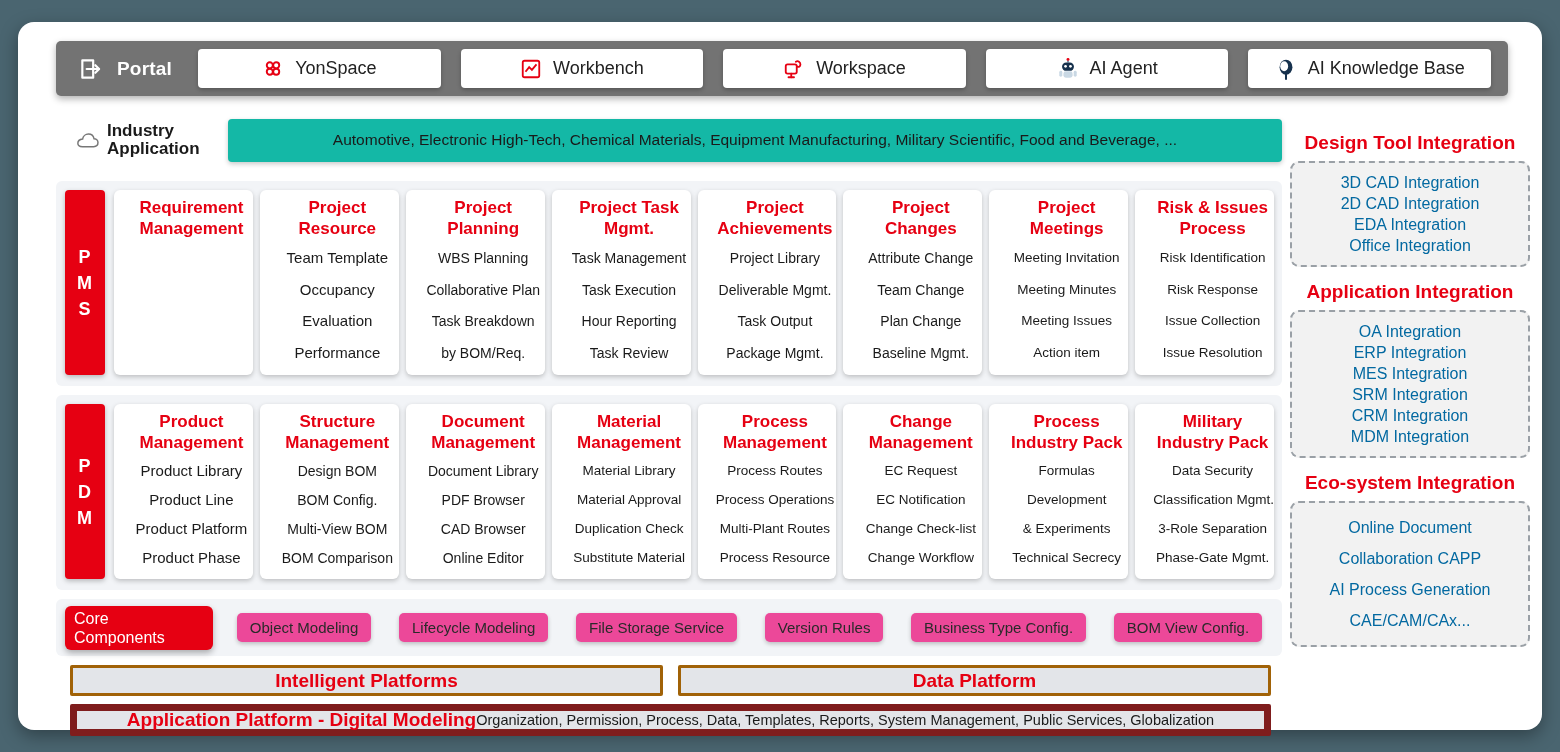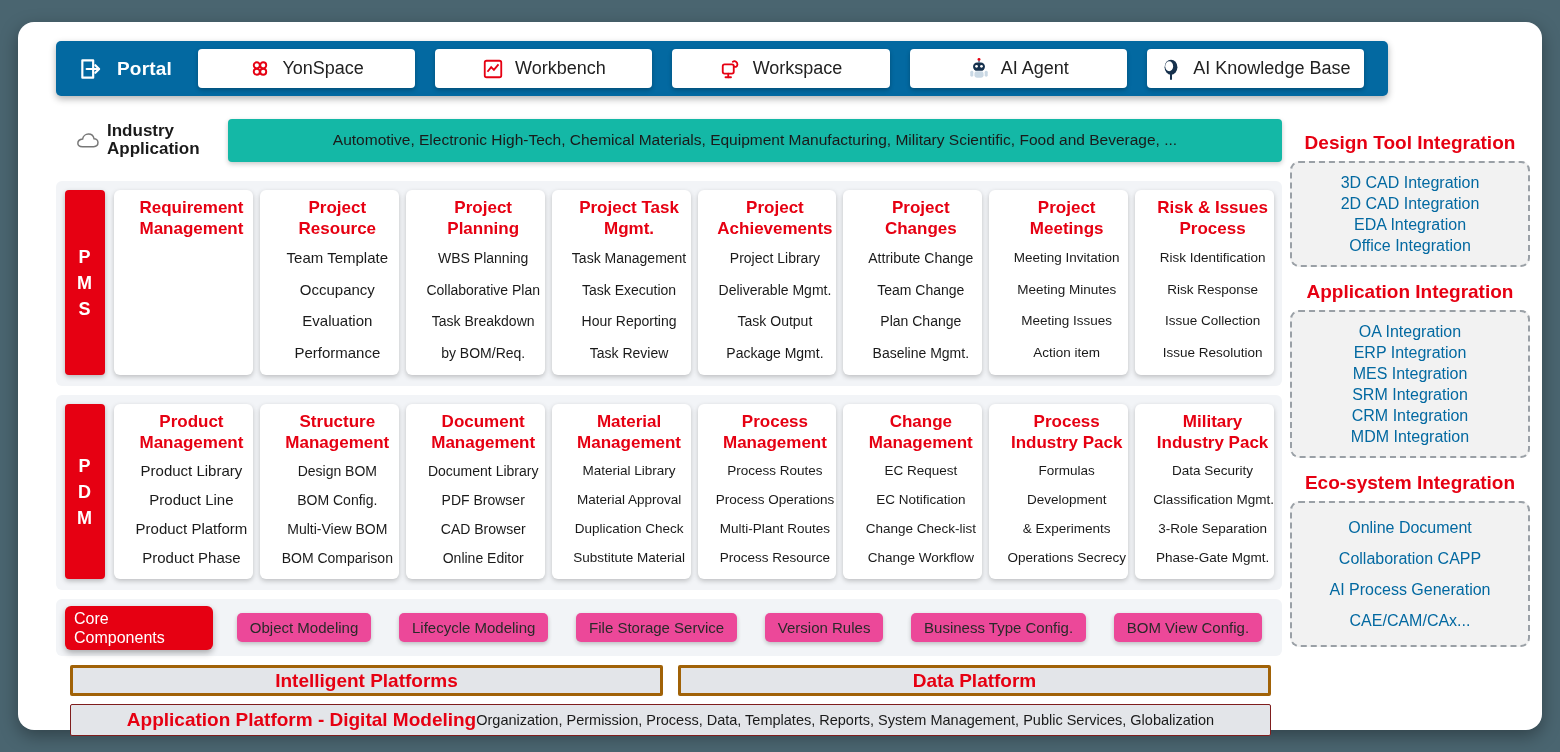--- a/index.html
+++ b/index.html
@@ -29,23 +29,23 @@
     background: #ffffff;
     border-radius: 16px;
     box-shadow: 0 6px 18px rgba(0,0,0,0.35);
   }
 
   
   .navbar {
     position: absolute;
     left: 38px;
     top: 19px;
-    width: 1332px;
+    width: 1452px;
     height: 55px;
-    background: #0369a1;
+    background: #737373;
     border-radius: 5px;
     display: flex;
     align-items: center;
     box-shadow: 0 3px 7px rgba(0,0,0,0.30);
   }
   .portal {
     display: flex;
     align-items: center;
     gap: 13px;
     padding: 0 26px 0 22px;
@@ -55,21 +55,21 @@
     color: #ffffff;
     font-size: 19px;
     font-weight: bold;
     letter-spacing: .2px;
   }
   .nav-tabs {
     display: flex;
     align-items: center;
     gap: 20px;
     flex: 1;
-    padding-right: 24px;
+    padding-right: 17px;
   }
   .nav-tab {
     flex: 1;
     height: 39px;
     background: #ffffff;
     border-radius: 4px;
     display: flex;
     align-items: center;
     justify-content: center;
     gap: 11px;
@@ -260,21 +260,21 @@
     font-weight: bold;
     font-size: 19px;
   }
   .app-platform {
     position: absolute;
     left: 52px;
     top: 682px;
     width: 1201px;
     height: 32px;
     background: #e3e5e9;
-    border: 1px solid #7f1d1d;
+    border: 7px solid #7f1d1d;
     border-radius: 2px;
     display: flex;
     align-items: center;
     justify-content: center;
   }
   .app-platform-title {
     color: #e60012;
     font-weight: bold;
     font-size: 19px;
   }
@@ -581,21 +581,21 @@
           </div>
         </div>
 
         <div class="mod-card tighter">
           <div class="mod-title">Process
 Industry Pack</div>
           <div class="mod-items">
             <div class="mod-item">Formulas</div>
             <div class="mod-item">Development</div>
             <div class="mod-item">&amp; Experiments</div>
-            <div class="mod-item">Operations Secrecy</div>
+            <div class="mod-item">Technical Secrecy</div>
           </div>
         </div>
 
         <div class="mod-card tighter">
           <div class="mod-title">Military
 Industry Pack</div>
           <div class="mod-items">
             <div class="mod-item">Data Security</div>
             <div class="mod-item">Classification Mgmt.</div>
             <div class="mod-item">3-Role Separation</div>

